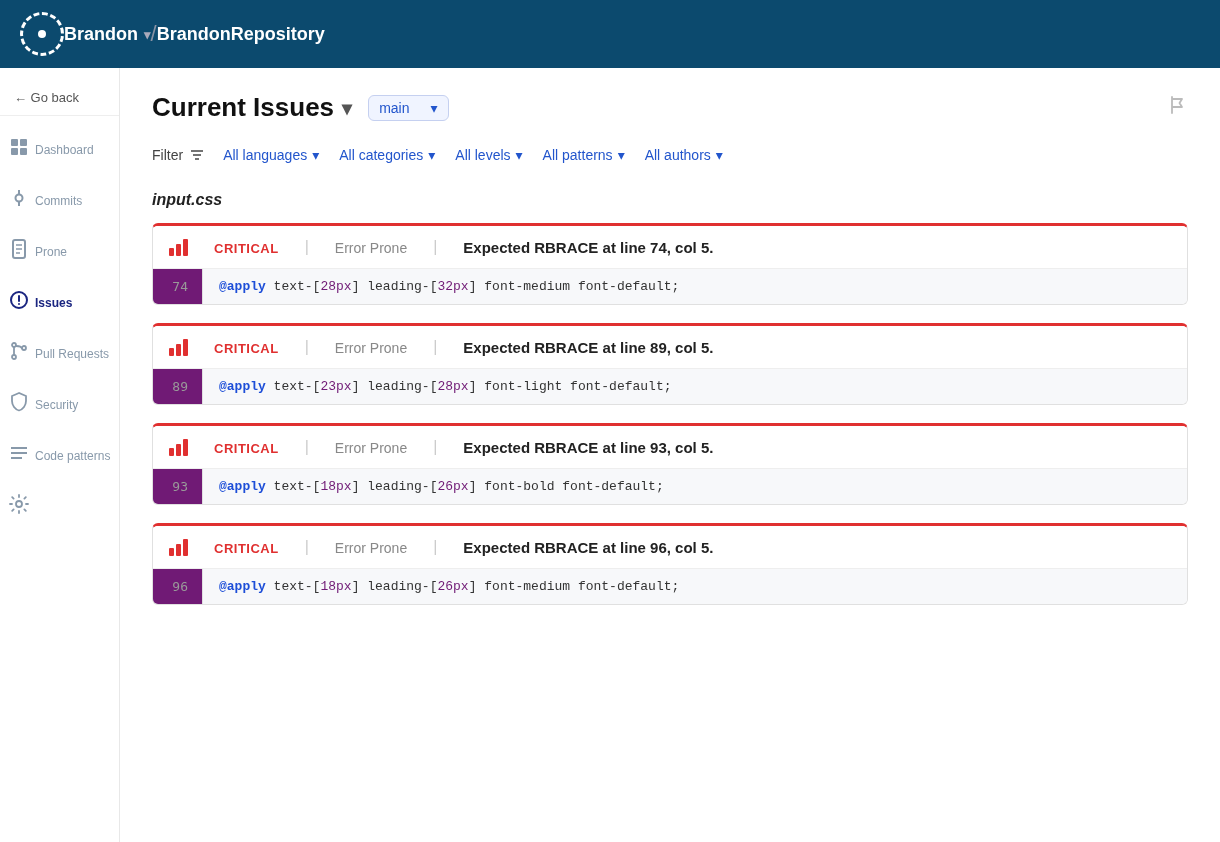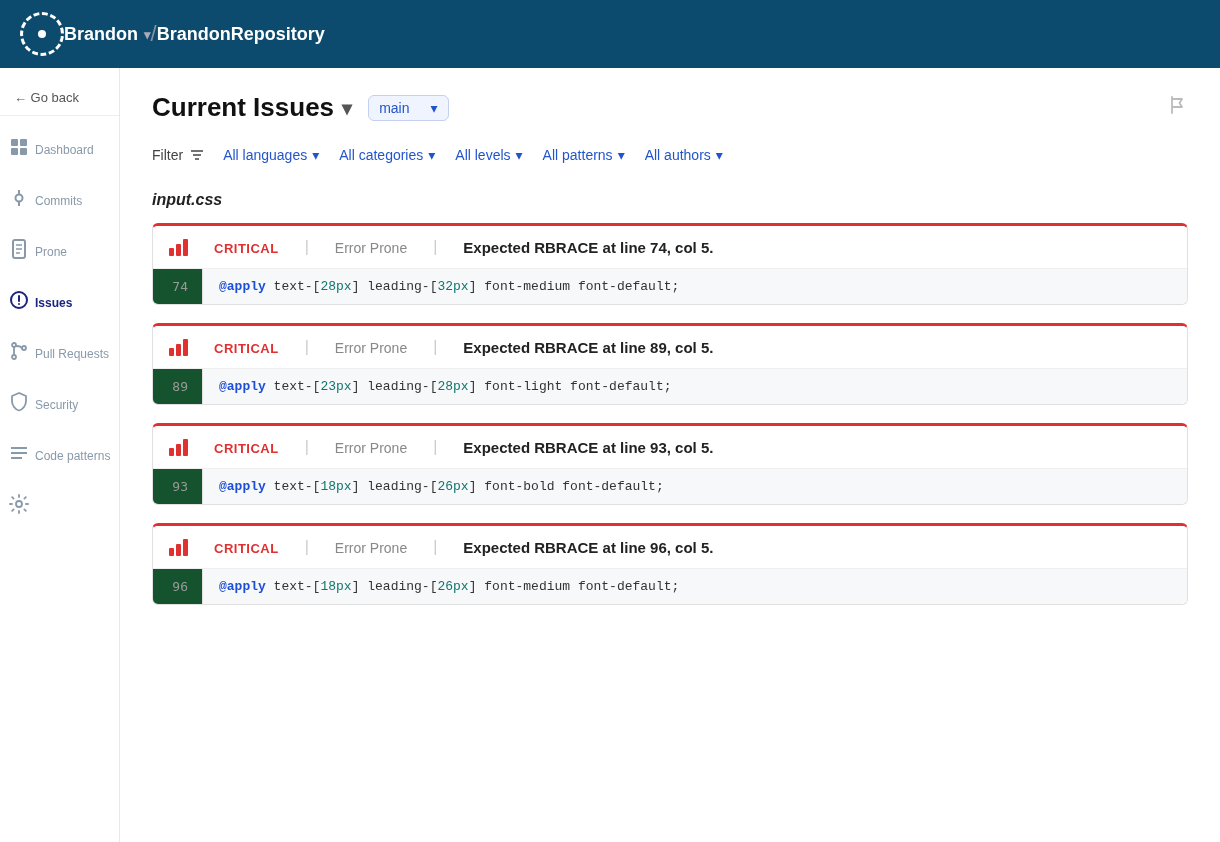--- a/index.html
+++ b/index.html
@@ -205,32 +205,32 @@
       align-items: stretch;
       background: #f7f8fa;
     }
     .line-num {
       min-width: 50px;
       padding: 10px 14px;
       color: #999;
       font-size: 13px;
       font-family: monospace;
       text-align: right;
-      background: #14532d;
+      background: #701a75;
       border-right: 1px solid #e0e0e0;
     }
     .code-content {
       padding: 10px 16px;
       font-family: 'Courier New', monospace;
       font-size: 13px;
       color: #333;
       white-space: pre;
     }
     .code-keyword { color: #1d4ed8; font-weight: bold; }
-    .code-num { color: #0f766e; }
+    .code-num { color: #701a75; }
   </style>
 </head>
 <body>
 
 <nav class="topnav">
   <div class="logo">
     <div class="logo-dot"></div>
   </div>
   <div class="nav-user">
     <span>Brandon</span>

